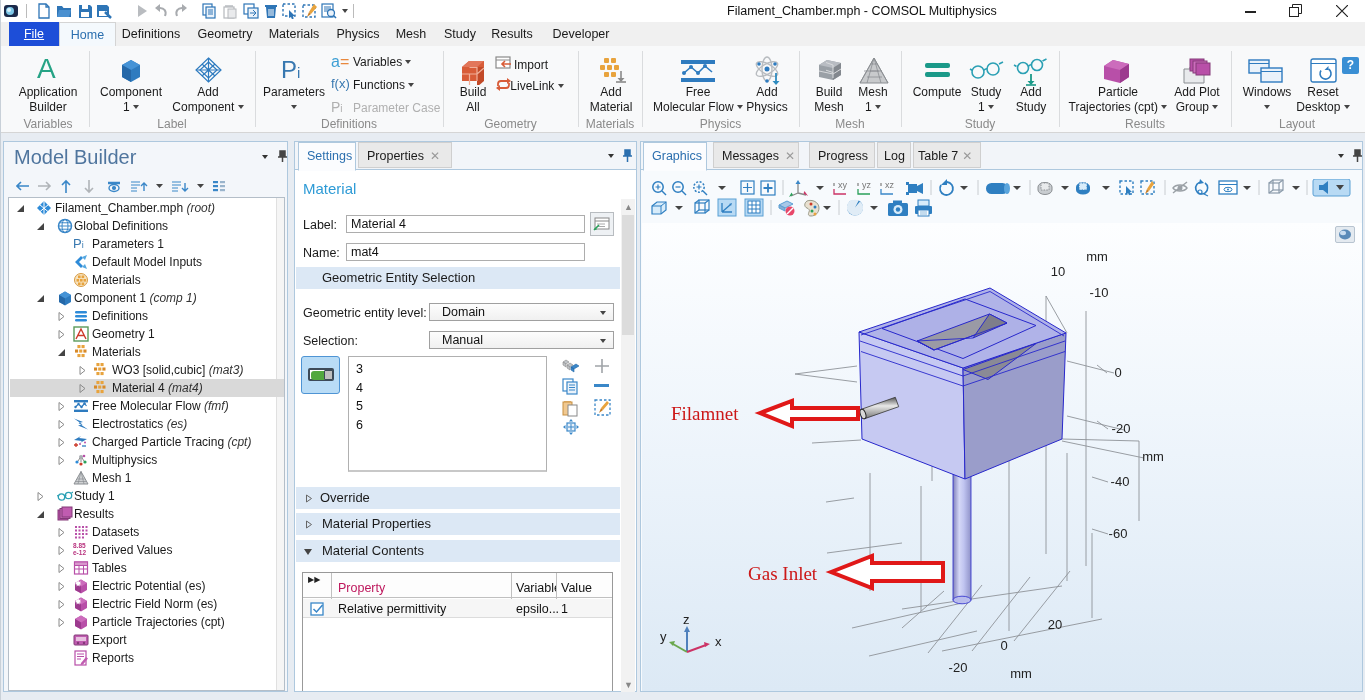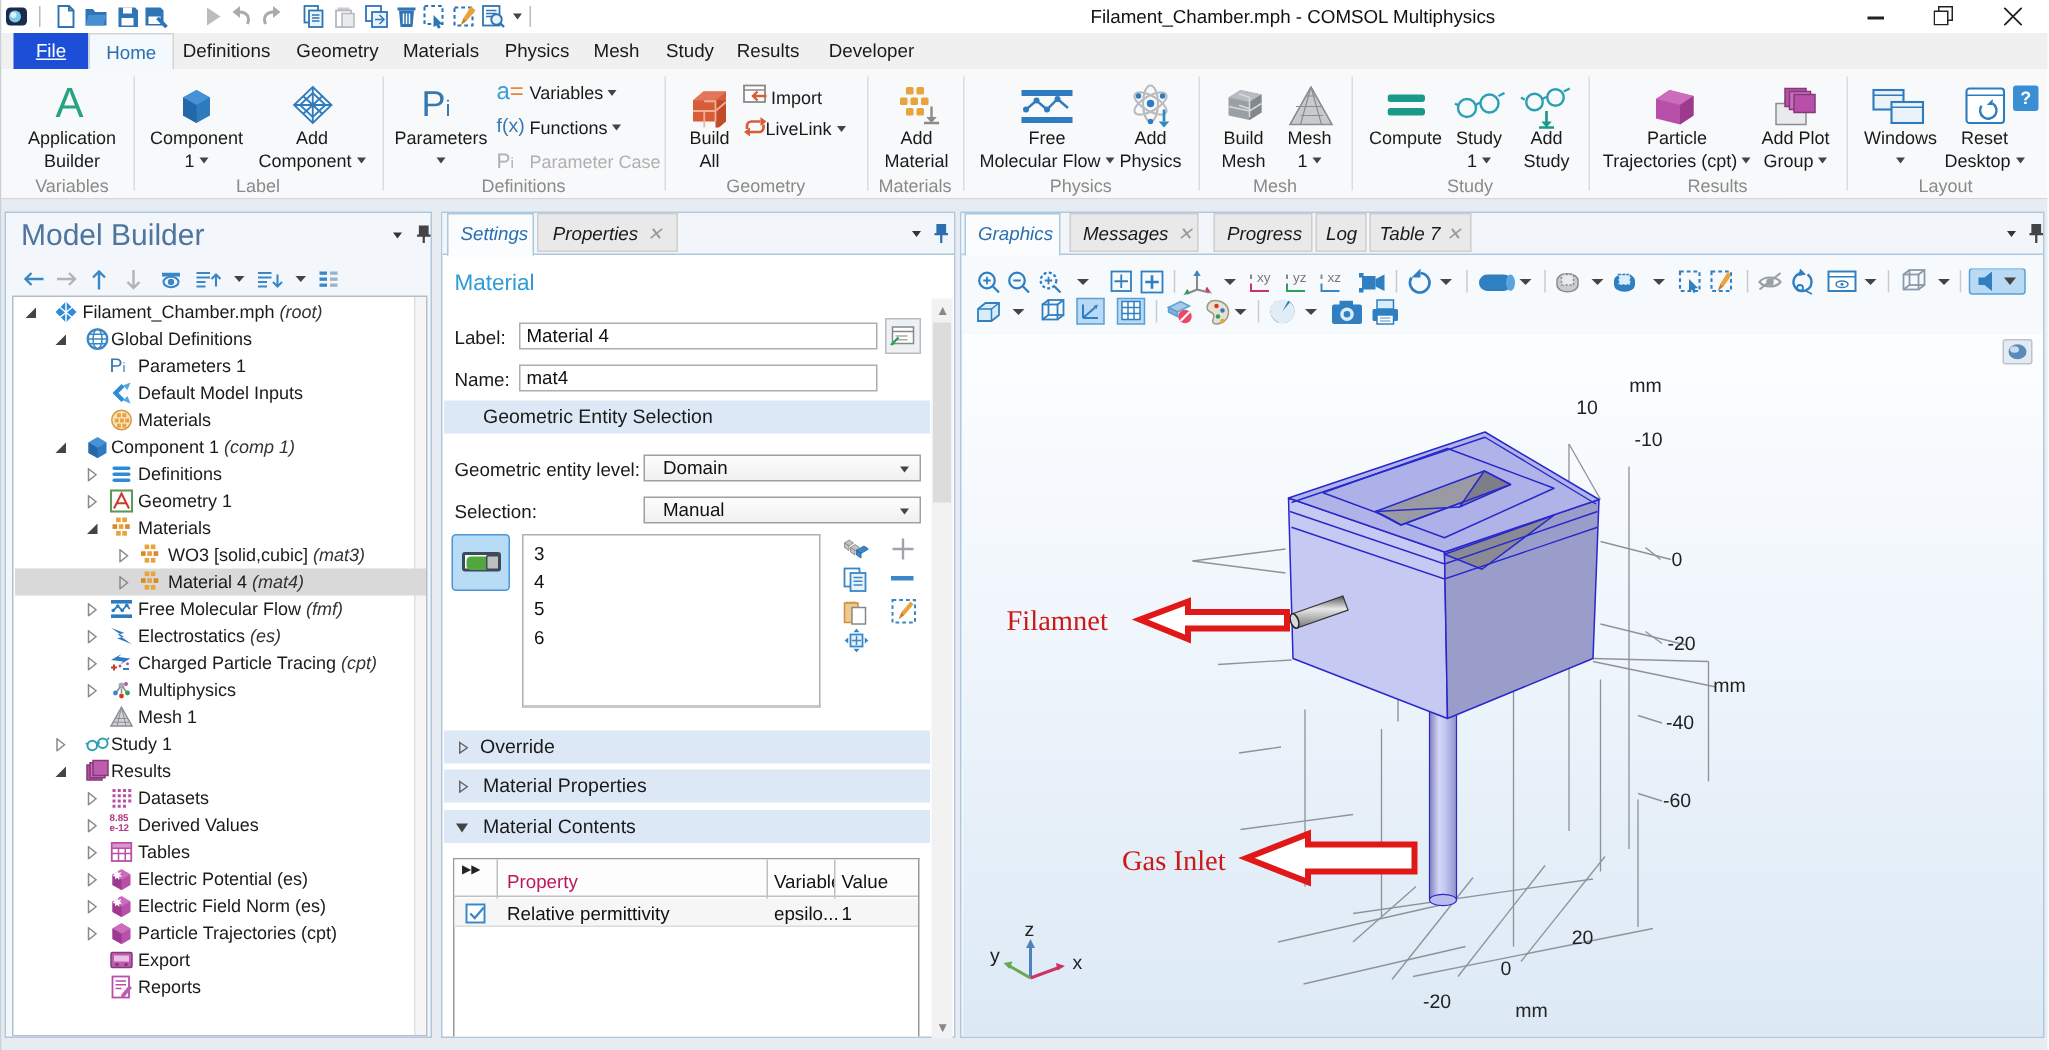--- a/index.html
+++ b/index.html
@@ -18,21 +18,21 @@
 
 #ribbon { position:absolute; left:0; top:46px; width:1364px; height:87px; background:#f8f9fa; border-bottom:1px solid #d5d5d5; }
 .rsep { position:absolute; top:5px; height:76px; width:1px; background:#dadcde; }
 .rlabel { position:absolute; font-size:12px; color:#1a1a1a; text-align:center; line-height:15px; }
 .rgroup { position:absolute; top:71px; font-size:12px; color:#8a8a8a; text-align:center; }
 .dar { display:inline-block; width:0; height:0; border-left:3.5px solid transparent; border-right:3.5px solid transparent; border-top:4px solid #444; vertical-align:2px; }
 .dar2 { position:absolute; width:0; height:0; border-left:3.5px solid transparent; border-right:3.5px solid transparent; border-top:4px solid #444; }
 
 #mainbg { position:absolute; left:0; top:133px; width:1364px; height:567px; background:#e7ecf2; }
 .panel { position:absolute; background:#f3f6fa; border:1px solid #aec8de; }
-.ptab { position:absolute; top:0; height:26px; font-size:12.5px; line-height:26px; color:#1a1a1a; background:#e9e9e9; border:1px solid #cfcfcf; text-align:center; padding:0 8px;font-style:italic; }
+.ptab { position:absolute; top:0; height:26px; font-size:12.5px; line-height:26px; color:#1a1a1a; background:#e9e9e9; border:1px solid #cfcfcf; text-align:left; padding:0 8px; }
 .ptab.sel { background:#fbfcfe; color:#2b6faf; border-color:#aec8de; border-bottom-color:#fbfcfe; z-index:3; }
 .tabx { color:#999; font-size:12px; margin-left:6px; }
 
 .trow { position:absolute; left:1px; width:276px; height:18px; font-size:12px; color:#1a1a1a; line-height:18px; white-space:nowrap; }
 .trow i { font-style:italic; color:#333; }
 .tic { position:absolute; top:1px; width:16px; height:16px; }
 .exp { position:absolute; top:5px; width:9px; height:9px; }
 
 .shead { position:absolute; left:1px; width:324px; height:22px; background:#dce8f5; font-size:13px; color:#1a1a1a; line-height:22px; }
 .slabel { position:absolute; font-size:12.5px; color:#1a1a1a; }

